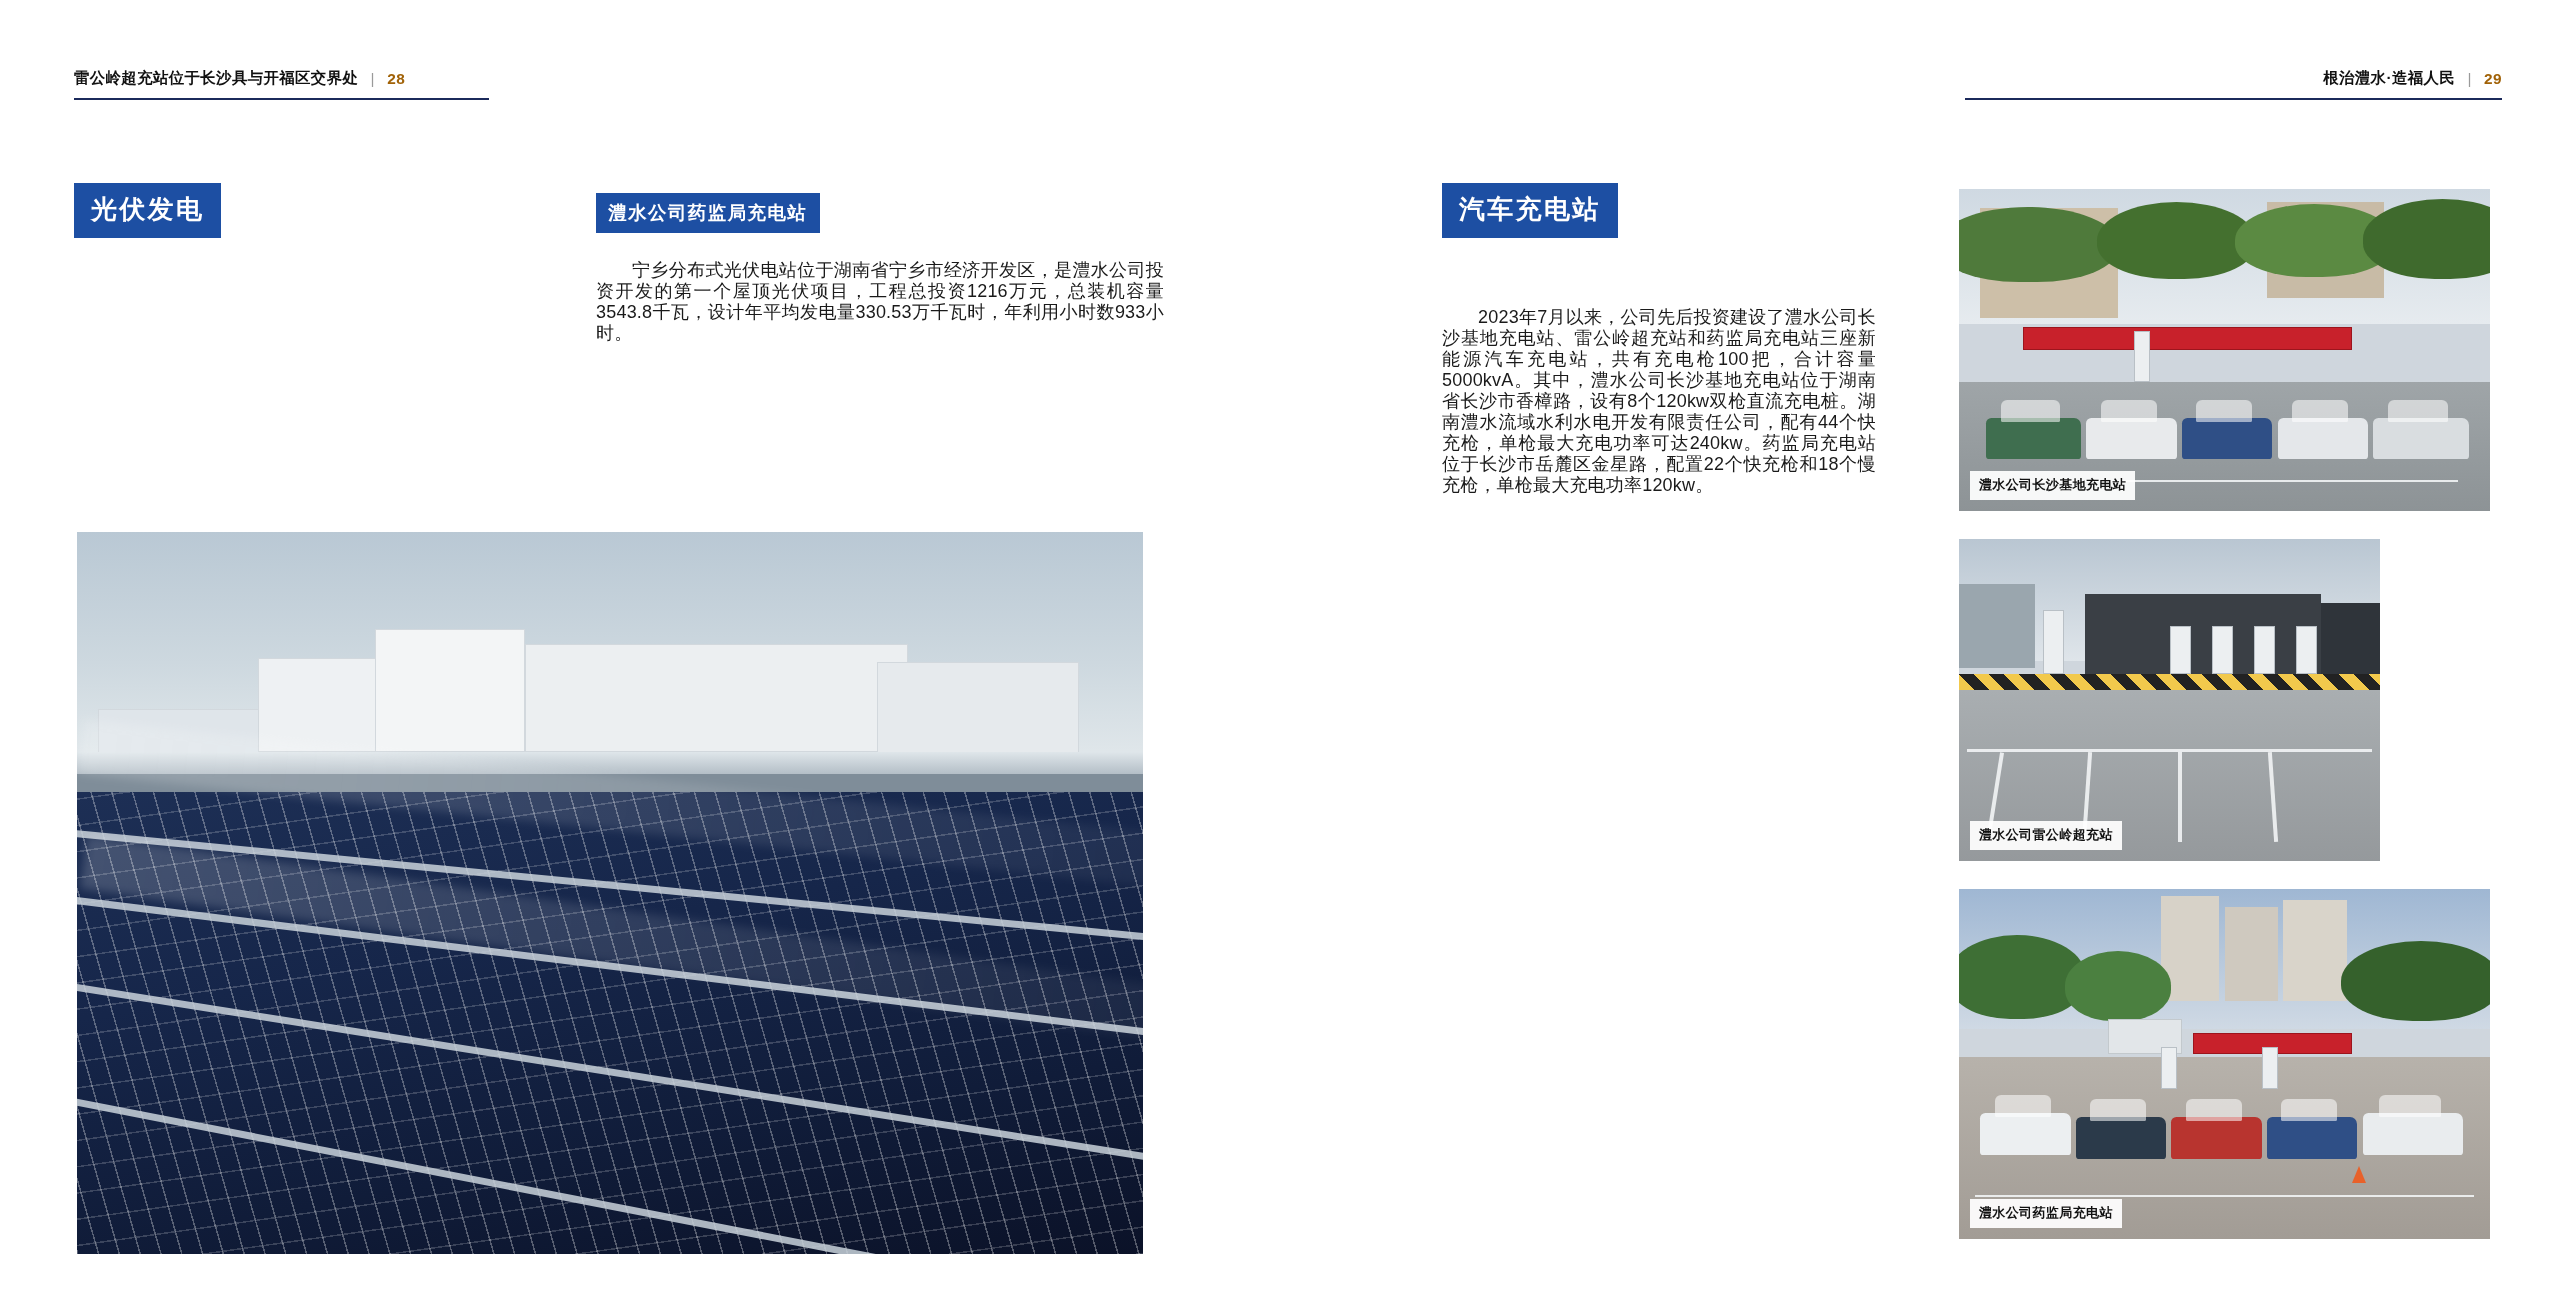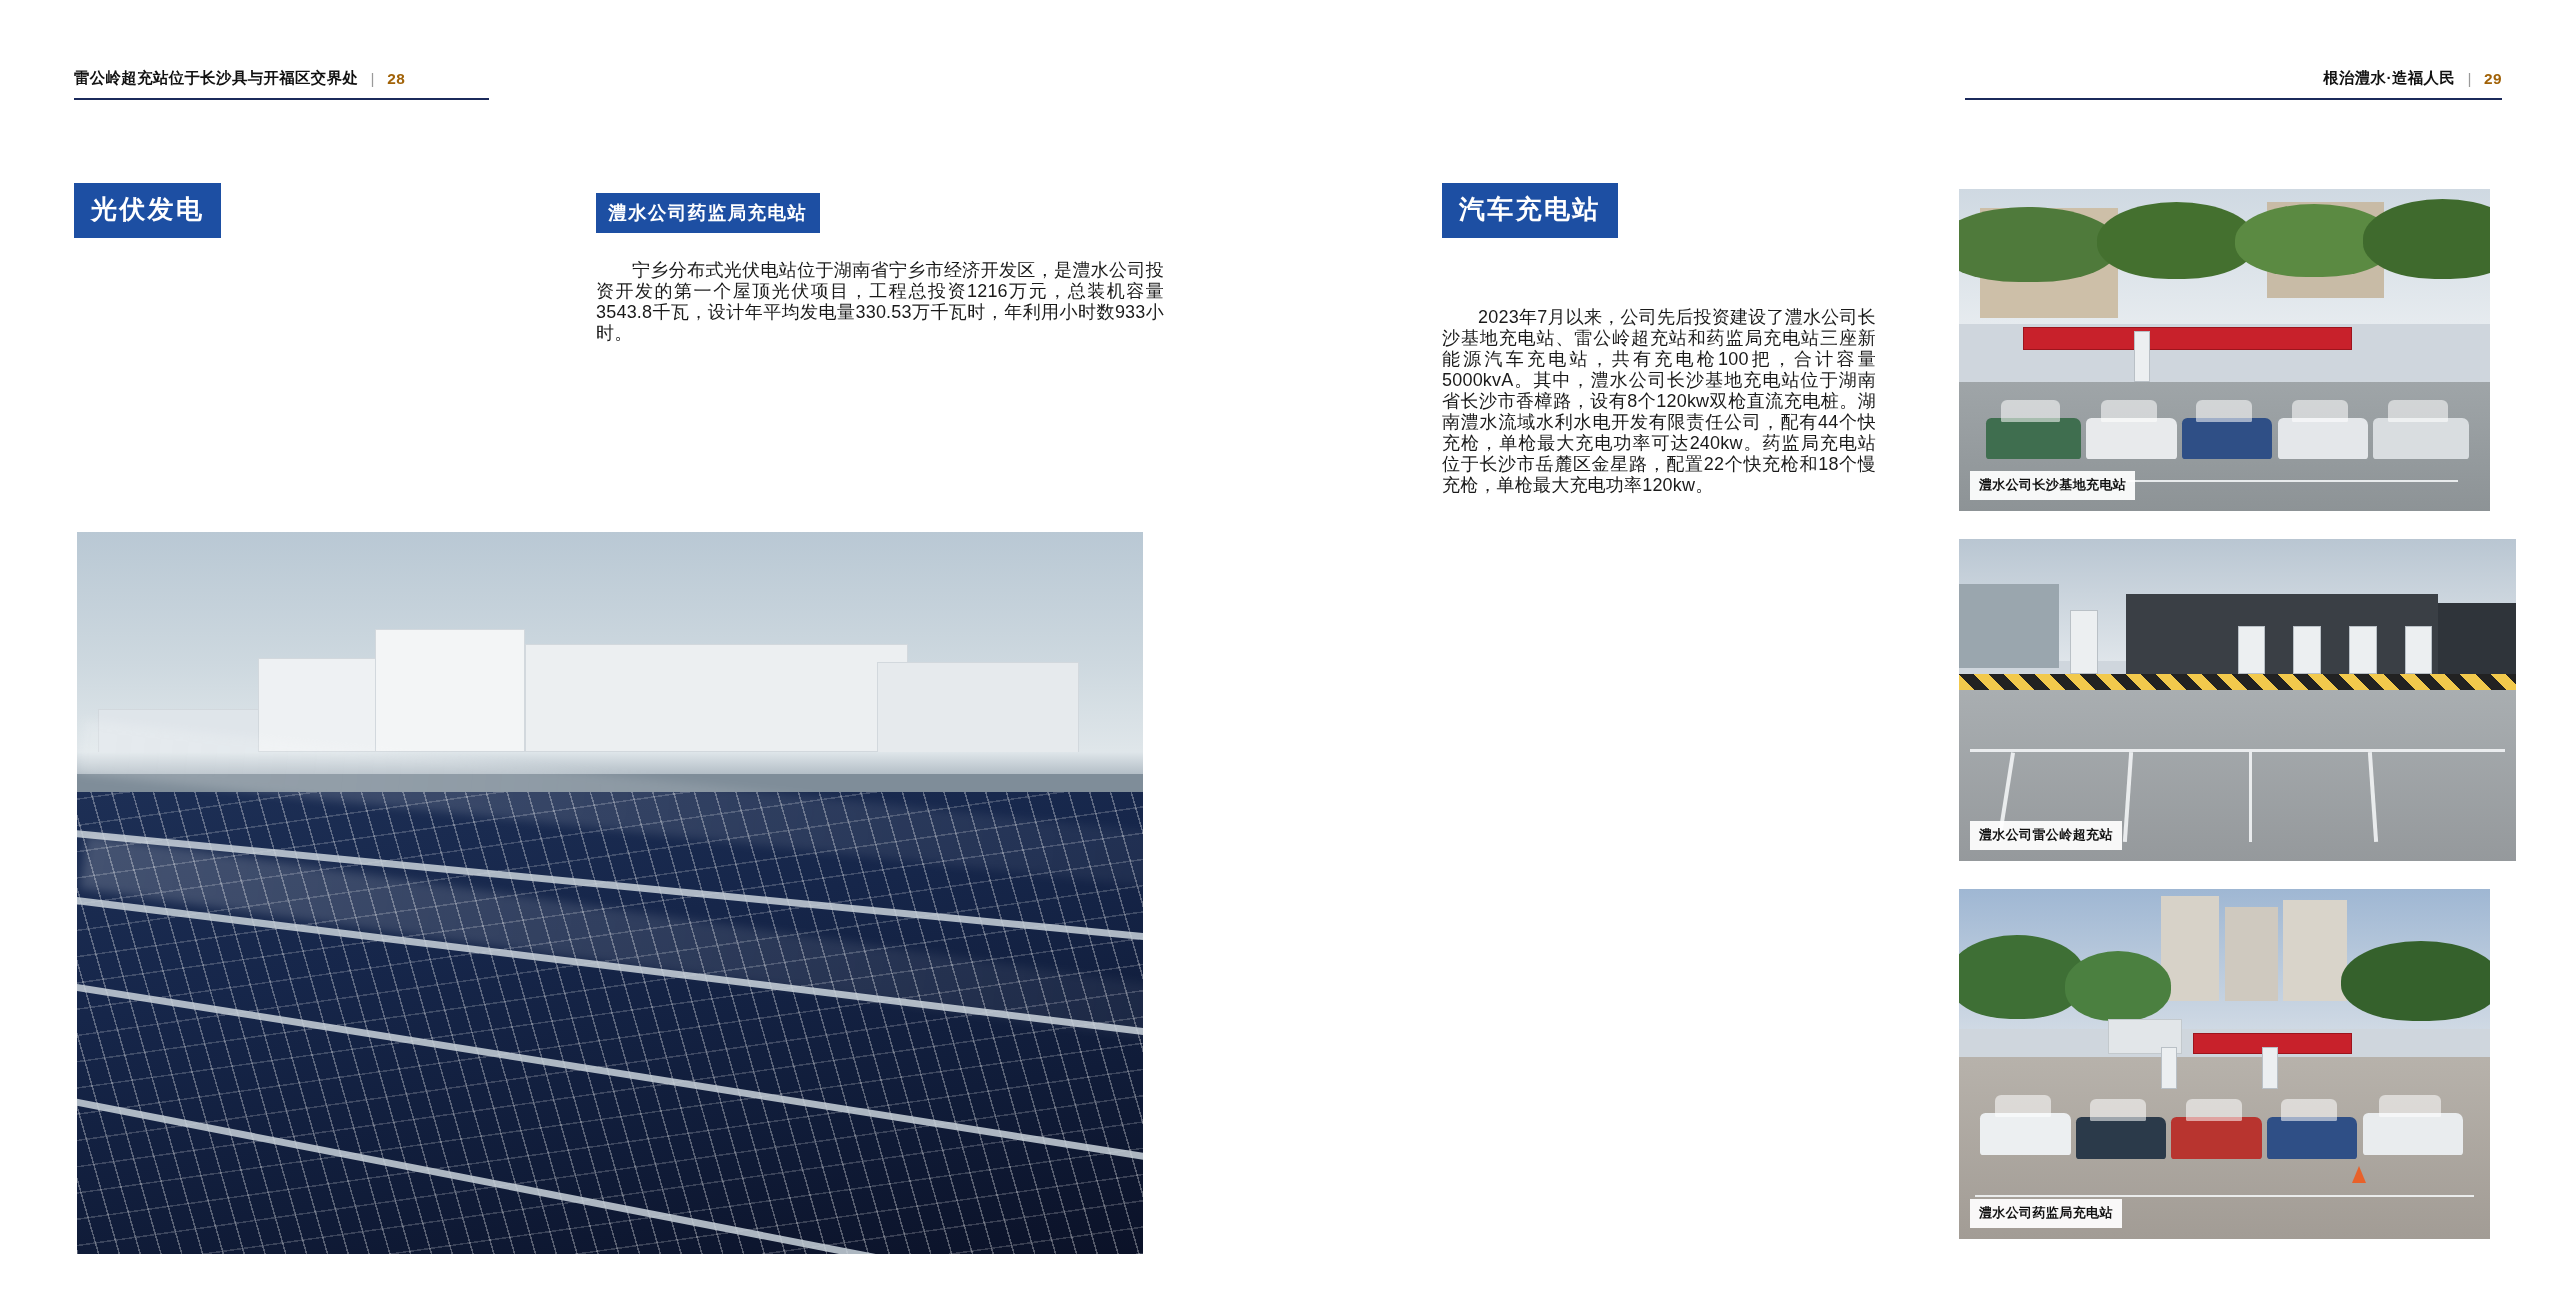--- a/index.html
+++ b/index.html
@@ -208,21 +208,21 @@
       <div class="car" style="left:5%;  bottom:16%; width:18%; height:13%; background:#3f6e4f;"></div>
       <div class="car" style="left:24%; bottom:16%; width:17%; height:13%; background:#e8eaec;"></div>
       <div class="car" style="left:42%; bottom:16%; width:17%; height:13%; background:#2f4f86;"></div>
       <div class="car" style="left:60%; bottom:16%; width:17%; height:13%; background:#e4e7ea;"></div>
       <div class="car" style="left:78%; bottom:16%; width:18%; height:13%; background:#d9dde0;"></div>
       <div class="pile" style="left:33%; top:44%; width:3%; height:16%;"></div>
     </div>
     <div class="caption">澧水公司长沙基地充电站</div>
   </div>
 
-  <div class="photo" style="left:1959px; top:528px; width:557px; height:322px;">
+  <div class="photo" style="left:1959px; top:528px; width:421px; height:322px;">
     <div class="cs">
       <div class="sky" style="height:38%; background:linear-gradient(180deg,#b9c6d2,#dfe5ea);"></div>
       <div class="bldg" style="left:0%; top:14%; width:18%; height:26%; background:#9aa6ae;"></div>
       <div class="bldg" style="left:30%; top:17%; width:56%; height:25%; background:#3a3f45;"></div>
       <div class="bldg" style="left:86%; top:20%; width:14%; height:22%; background:#2f343a;"></div>
       <div class="pile" style="left:20%; top:22%; width:5%; height:20%;"></div>
       <div class="pile" style="left:50%; top:27%; width:5%; height:15%;"></div>
       <div class="pile" style="left:60%; top:27%; width:5%; height:15%;"></div>
       <div class="pile" style="left:70%; top:27%; width:5%; height:15%;"></div>
       <div class="pile" style="left:80%; top:27%; width:5%; height:15%;"></div>

